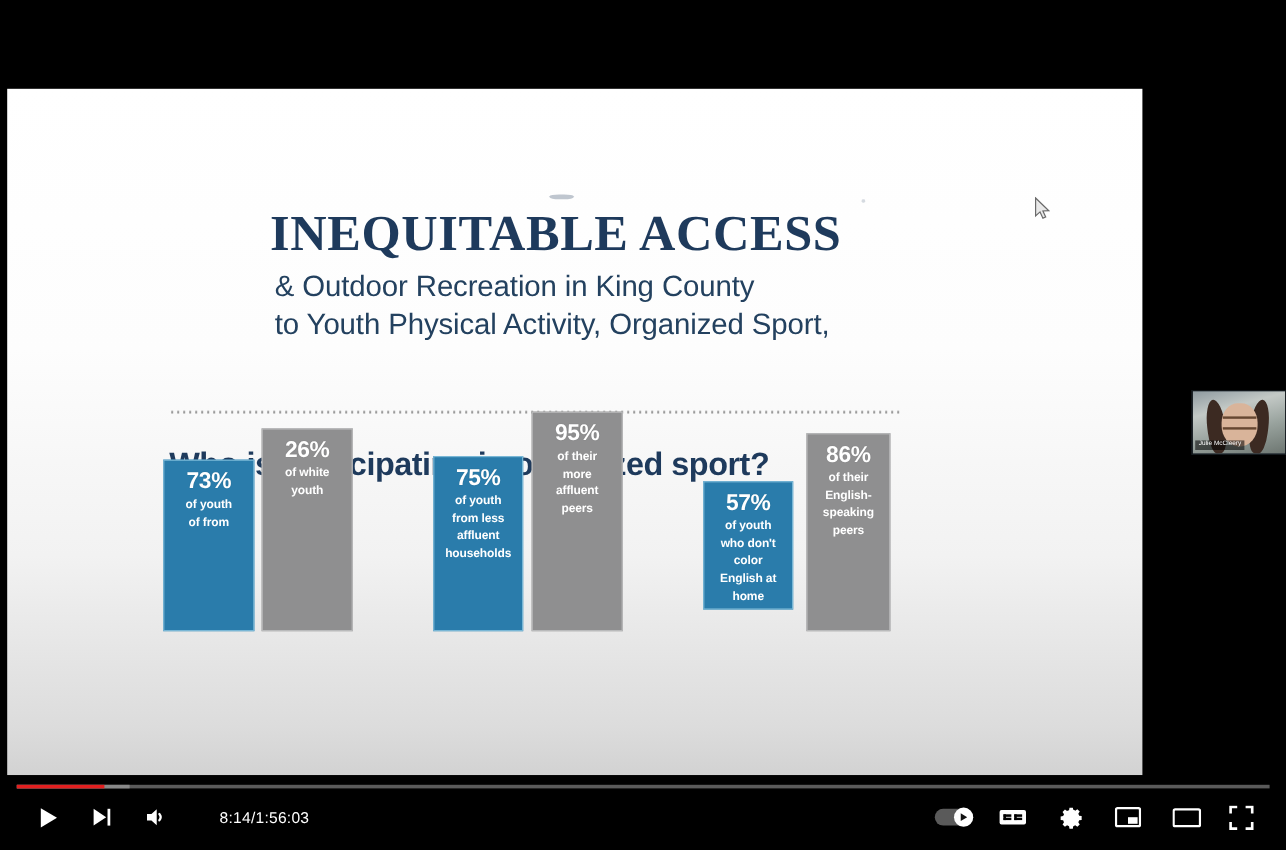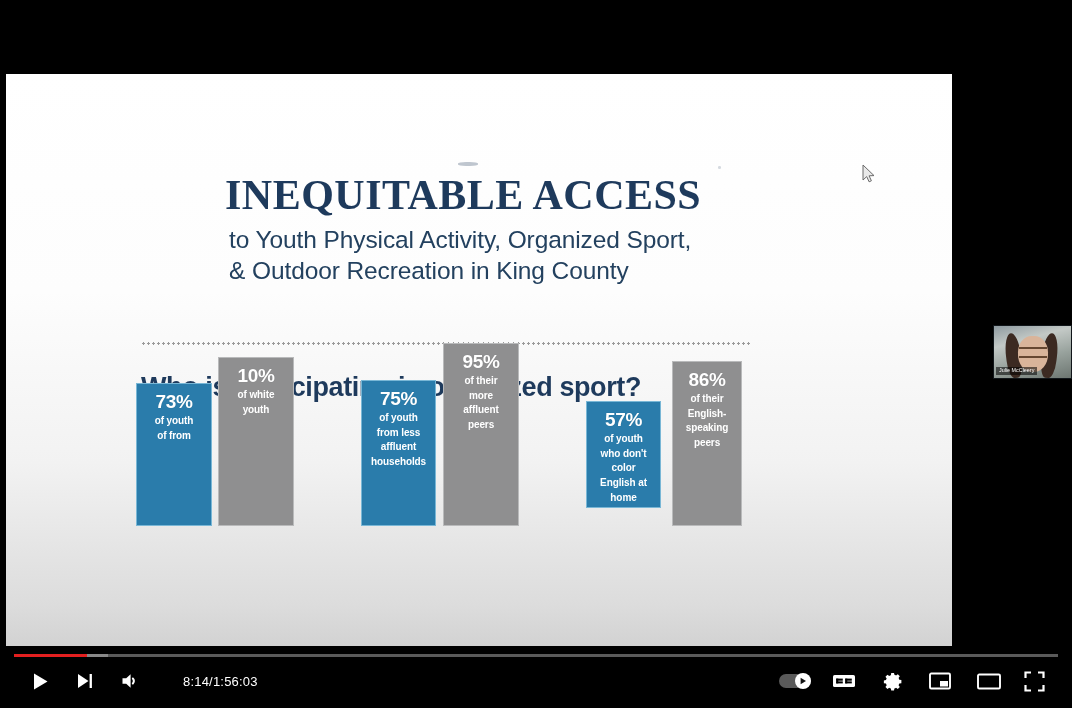--- a/index.html
+++ b/index.html
@@ -283,36 +283,36 @@
 <div id="player">
 
   <div id="video-area">
 
     <div class="slide-artifact" id="artifact-a"></div>
     <div class="slide-artifact" id="artifact-b"></div>
 
     <div id="slide-title">INEQUITABLE ACCESS</div>
 
     <div id="slide-subtitle">
+      <span class="sub-line">&amp; Outdoor Recreation in King County</span>
       <span class="sub-line">to Youth Physical Activity, Organized Sport,</span>
-      <span class="sub-line">&amp; Outdoor Recreation in King County</span>
     </div>
 
     <div id="divider"></div>
 
     <div id="chart-heading">Who is participating in organized sport?</div>
 
     <div id="bars-layer">
         <div class="bar blue" style="left: 130px; top: 309px; width: 76px; height: 143px;">
           <span class="pct">73%</span>
           <span class="lbl">of youth</span>
           <span class="lbl">of from</span>
         </div>
         <div class="bar gray" style="left: 212px; top: 283px; width: 76px; height: 169px;">
-          <span class="pct">10%</span>
+          <span class="pct">26%</span>
           <span class="lbl">of white</span>
           <span class="lbl">youth</span>
         </div>
         <div class="bar blue" style="left: 355px; top: 306px; width: 75px; height: 146px;">
           <span class="pct">75%</span>
           <span class="lbl">of youth</span>
           <span class="lbl">from less</span>
           <span class="lbl">affluent</span>
           <span class="lbl">households</span>
         </div>

